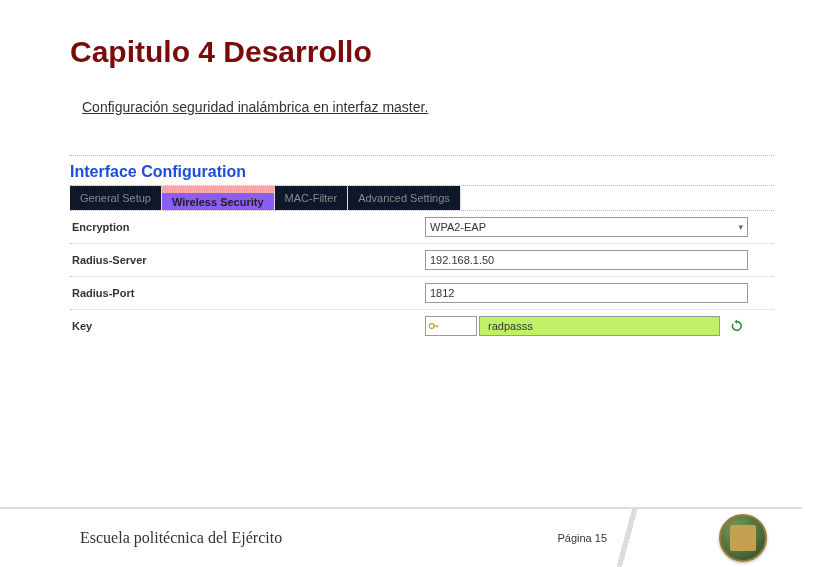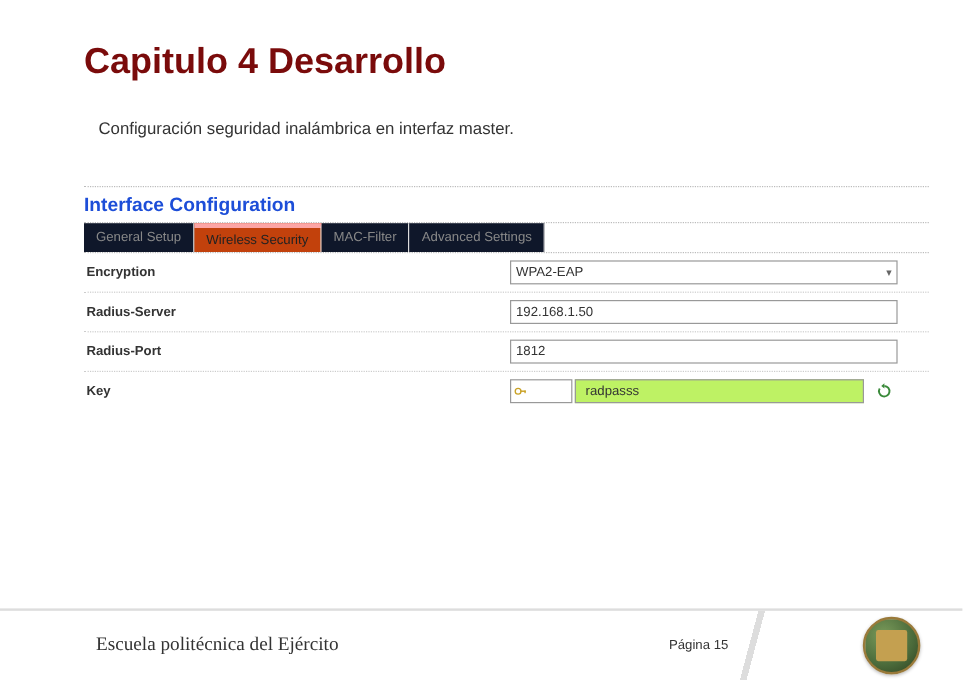--- a/index.html
+++ b/index.html
@@ -20,20 +20,21 @@
     .title {
       color: #7a0b0b;
       font-size: 30px;
       font-weight: bold;
       margin: 0 0 30px 70px;
     }
     .subtitle {
       color: #333;
       font-size: 14px;
       margin: 0 0 40px 82px;
+      text-decoration: underline;
     }
     .config-panel {
       margin: 0 40px 0 70px;
     }
     .panel-section {
       border-top: 1px dotted #bbb;
       padding: 7px 0 4px 0;
       color: #1d4ed8;
       font-size: 16px;
       font-weight: bold;
@@ -52,23 +53,23 @@
       font-size: 11px;
       color: #888;
       border-right: 1px solid #ddd;
       background: #0f172a;
       cursor: pointer;
       display: flex;
       align-items: center;
     }
     .tab.active {
       color: #222;
-      font-weight: normal;
-      background: #c2410c;
-      border-top: 4px solid #fca5a5;
+      font-weight: bold;
+      background: #8b5cf6;
+      border-top: 7px solid #fca5a5;
     }
     .form-row {
       display: flex;
       align-items: center;
       padding: 6px 0;
       border-bottom: 1px dotted #ccc;
       gap: 15px;
     }
     .form-row:last-child { border-bottom: none; }
     .form-label {

